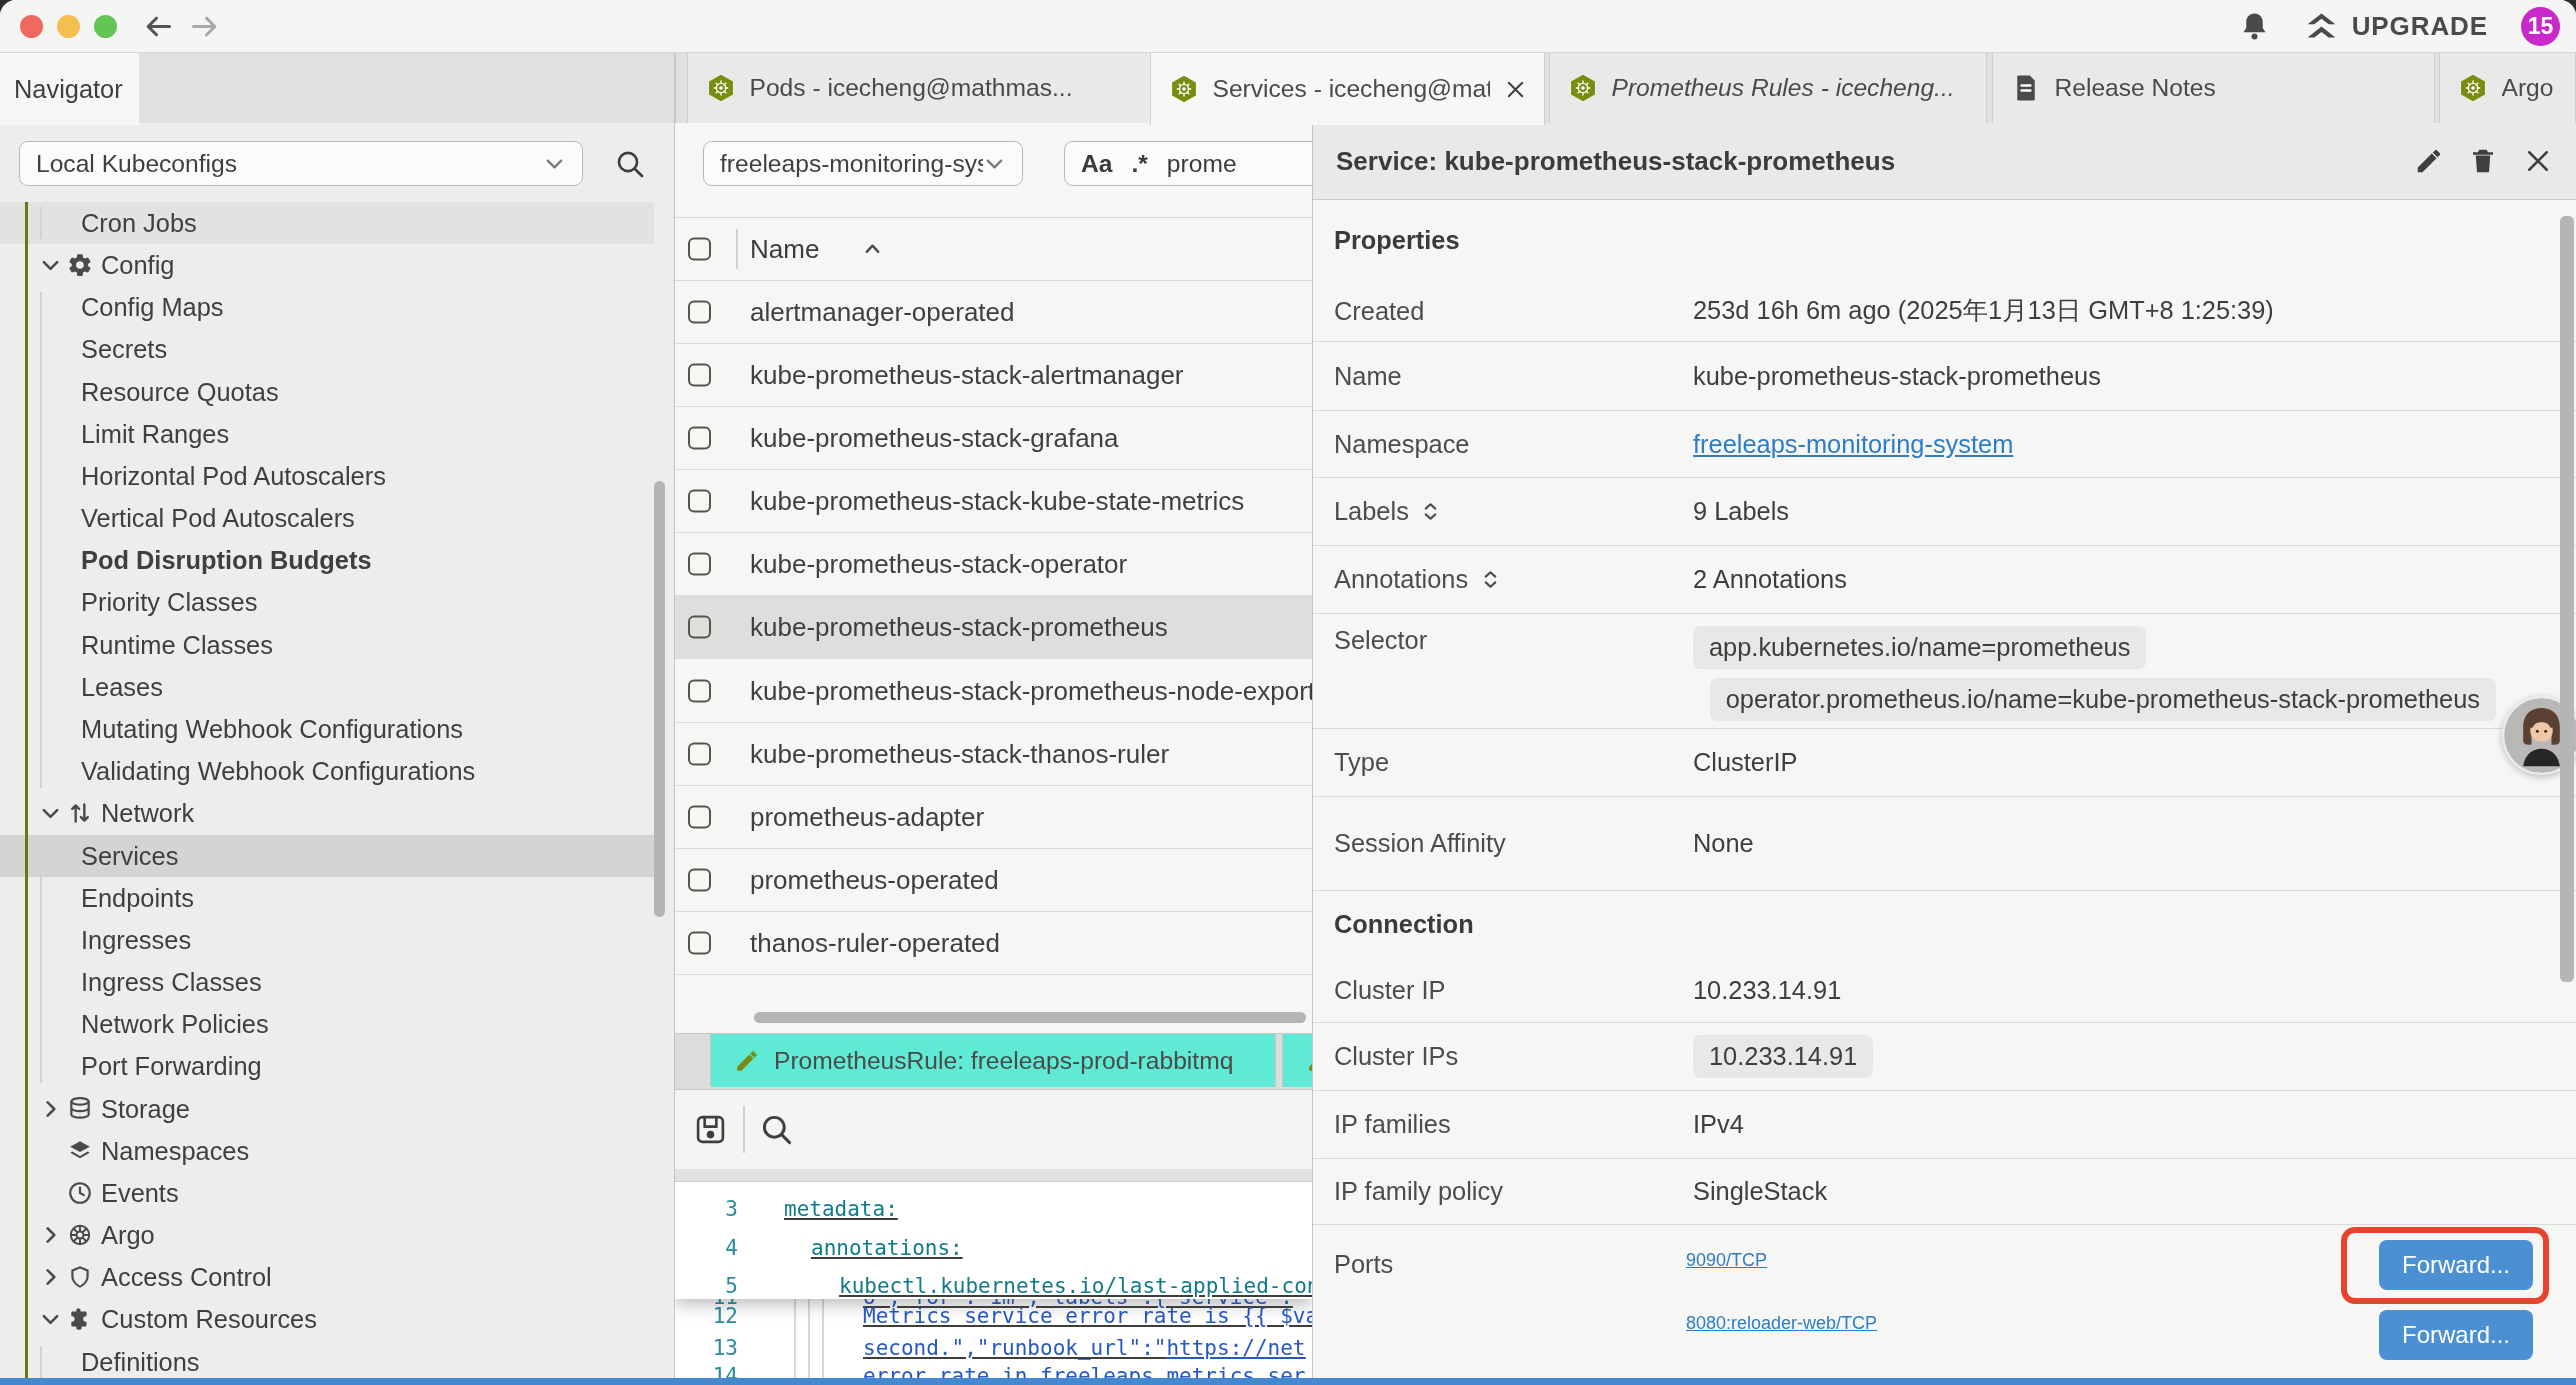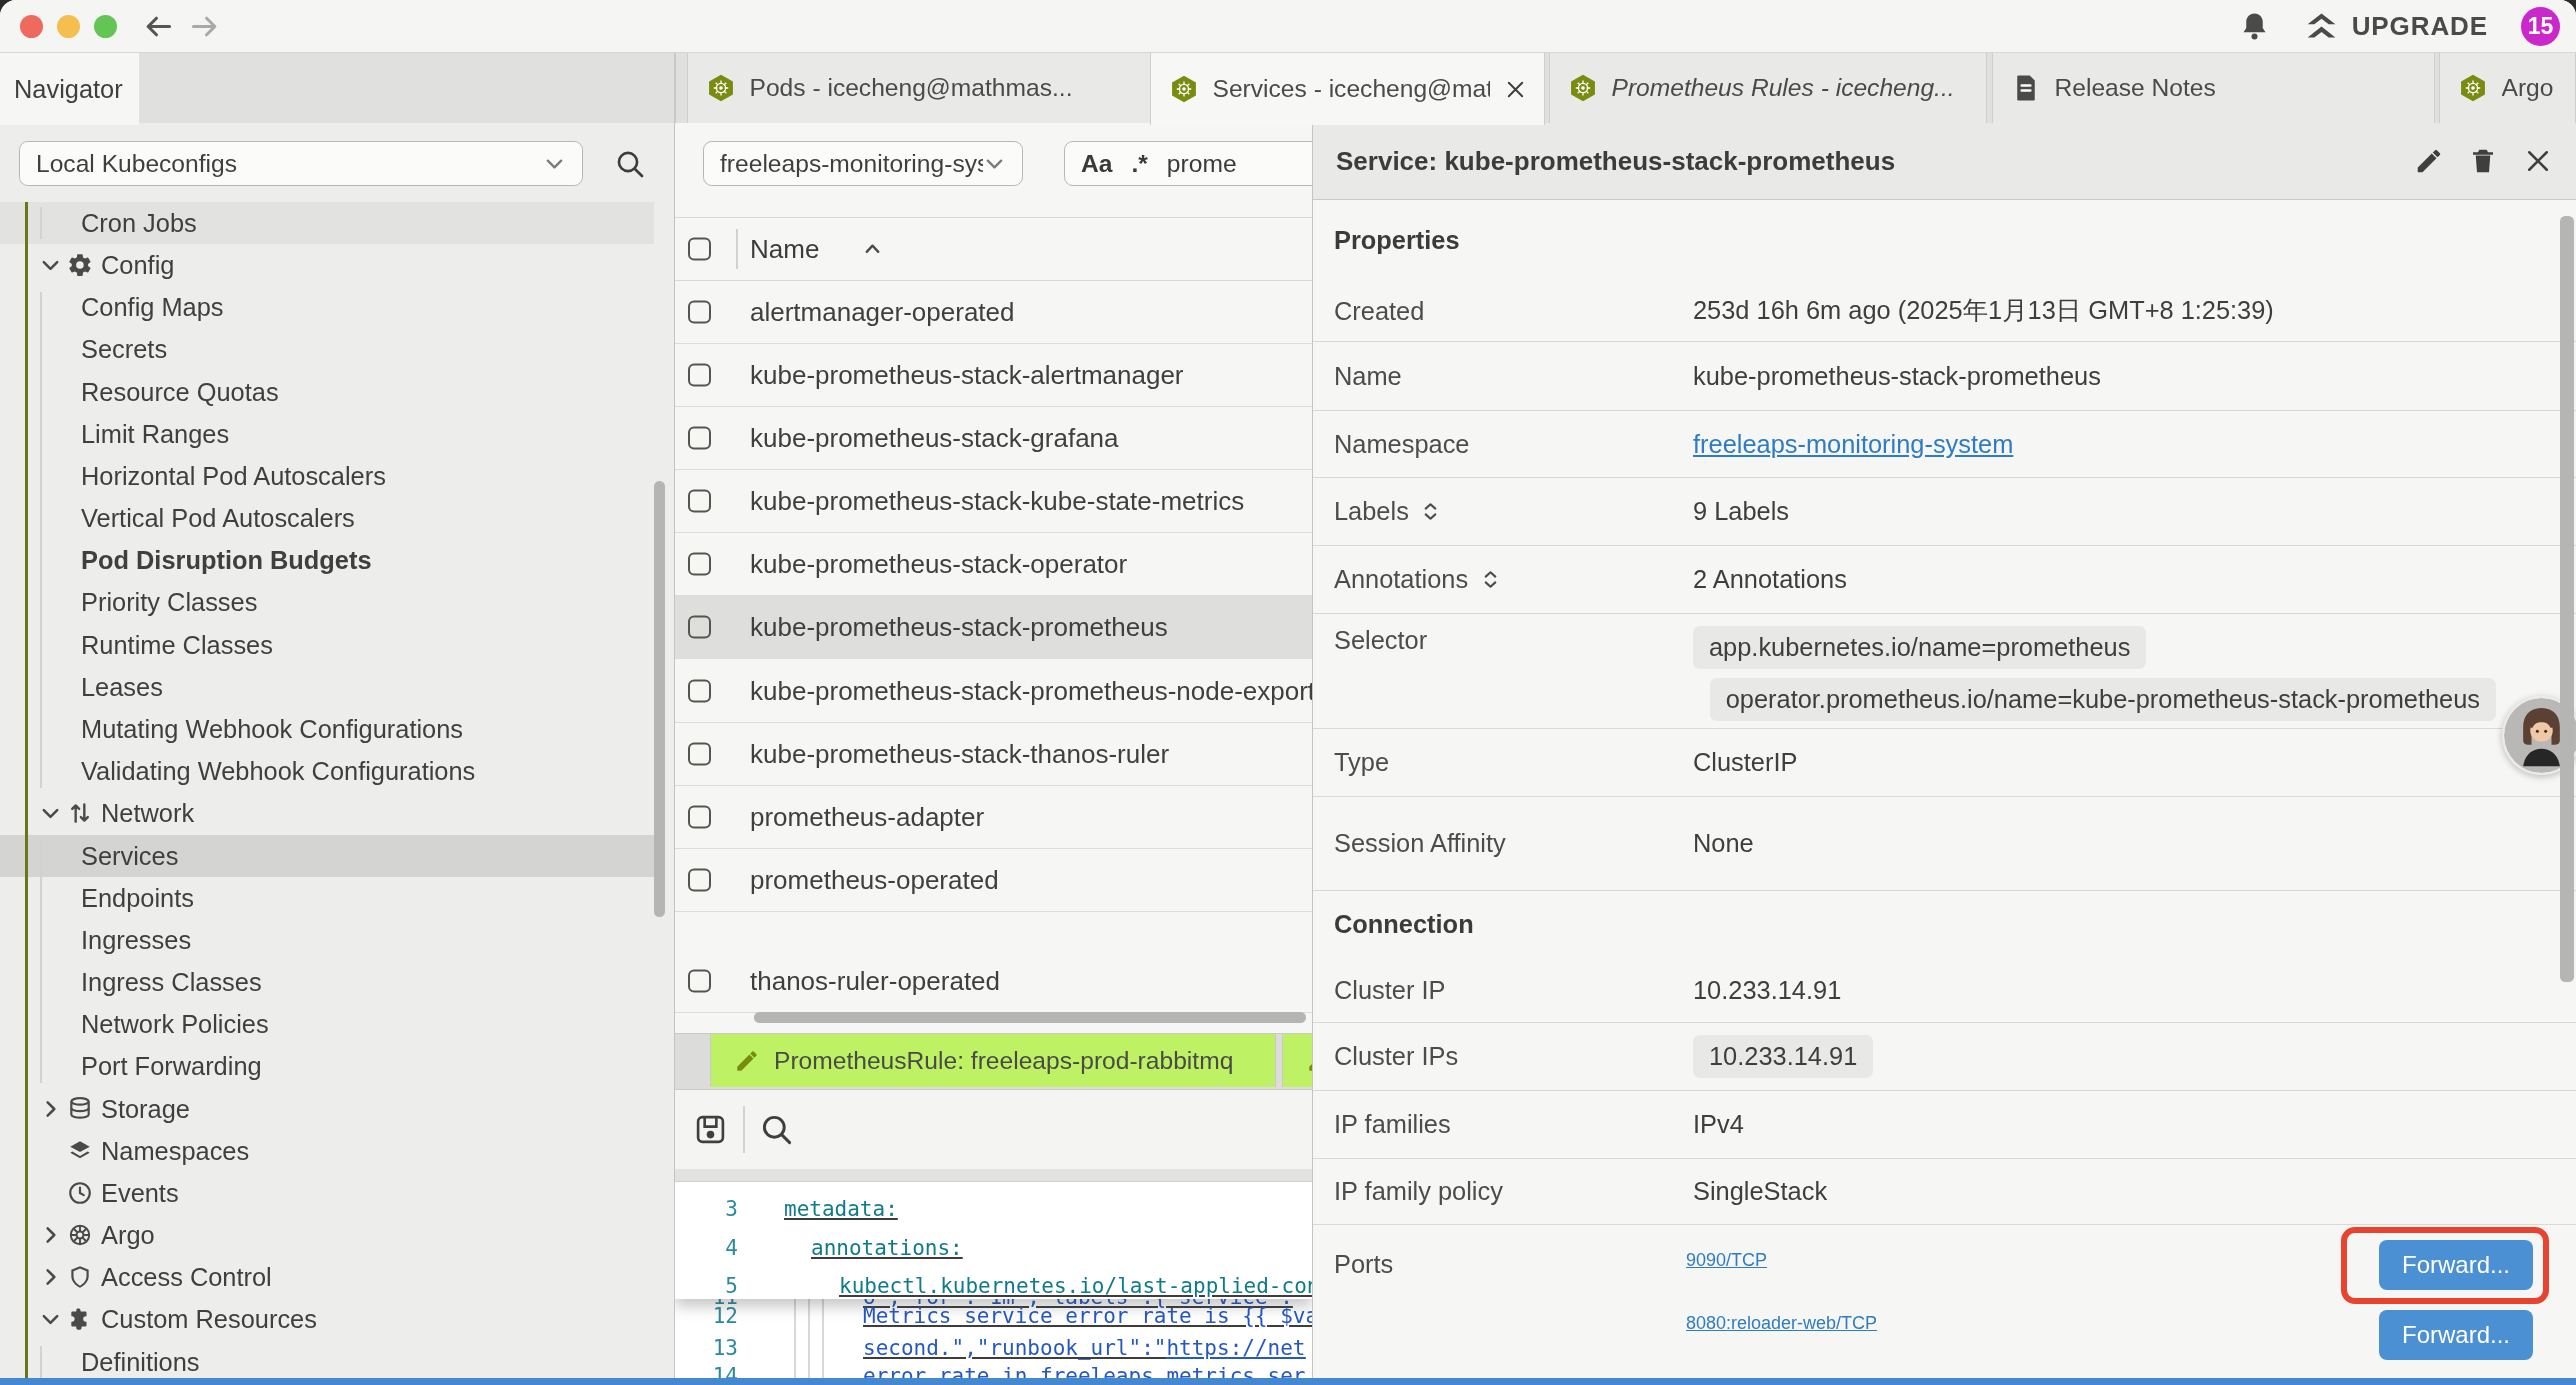--- a/index.html
+++ b/index.html
@@ -64,21 +64,21 @@
   .thead{position:absolute;left:0;top:94px;width:637px;height:64px;border-top:1.8px solid #d8d8d6;border-bottom:1.8px solid #d8d8d6;box-sizing:border-box;}
   .thead .hsep{position:absolute;left:61px;top:10.5px;width:1.8px;height:40px;background:#d2d2d0;}
   .thead .hlbl{position:absolute;left:75px;top:50%;transform:translateY(-50%);font-size:26px;color:#3c3c3a;}
   .thead .sort{position:absolute;left:186px;top:50%;transform:translateY(-50%);width:23px;height:23px;color:#4a4a48;}
   .cb{position:absolute;left:13px;top:50%;transform:translateY(-50%);width:23px;height:23px;border:2.6px solid #55554f;border-radius:6.1px;box-sizing:border-box;}
   .trow{position:absolute;left:0;width:637px;height:63px;border-bottom:1.8px solid #dcdcda;box-sizing:border-box;}
   .trow.selected{background:#dededc;}
   .trow .lbl{position:absolute;left:75px;top:50%;transform:translateY(-50%);font-size:26px;color:#3f3f3d;white-space:nowrap;}
   .hthumb{position:absolute;border-radius:6.1px;background:#b5b5b3;}
   .btabs{position:absolute;left:0;top:910px;width:637px;height:57px;background:#dcdcda;border-top:1.8px solid #c9c9c7;border-bottom:1.8px solid #c9c9c7;box-sizing:border-box;}
-  .btab{position:absolute;top:0;height:53px;background:#bef264;border-left:1.8px solid #c9c9c7;border-right:1.8px solid #c9c9c7;
+  .btab{position:absolute;top:0;height:53px;background:#5eead4;border-left:1.8px solid #c9c9c7;border-right:1.8px solid #c9c9c7;
         display:flex;align-items:center;gap:14px;padding:0 23px;box-sizing:border-box;}
   .btab .lbl{font-size:24.6px;color:#4a4a48;white-space:nowrap;overflow:hidden;}
   .btab .pencil{width:26px;height:26px;color:var(--olive);flex:none;}
   .etoolbar{position:absolute;left:0;top:967px;width:637px;height:79px;background:#f4f4f2;}
   .etoolbar .tbtn{position:absolute;top:22px;width:35px;height:35px;color:#3f3f3d;}
   .etoolbar .tsep{position:absolute;left:68px;top:16px;width:1.8px;height:47px;background:#d2d2d0;}
   .estrip{position:absolute;left:0;top:1046px;width:637px;height:13px;background:#e2e2e0;border-bottom:1.8px solid #cfcfcd;box-sizing:border-box;}
   .editor{position:absolute;left:0;top:1059px;width:637px;height:196px;background:#ffffff;overflow:hidden;
           font-family:"DejaVu Sans Mono","Liberation Mono",monospace;font-size:21px;}
   .cline{position:absolute;left:0;width:637px;height:39px;}
@@ -471,21 +471,21 @@
             <span class="lbl">kube-prometheus-stack-thanos-ruler</span>
           </div>
           <div class="trow" style="top: 663px;">
             <span class="cb"></span>
             <span class="lbl">prometheus-adapter</span>
           </div>
           <div class="trow" style="top: 726px;">
             <span class="cb"></span>
             <span class="lbl">prometheus-operated</span>
           </div>
-          <div class="trow" style="top: 827px;">
+          <div class="trow" style="top: 789px;">
             <span class="cb"></span>
             <span class="lbl">thanos-ruler-operated</span>
           </div>
         </div>
       <div class="hthumb" style="left:79px;top:889px;width:552px;height:11.4px"></div>
 
       <div class="btabs">
         <div class="btab" style="left:35px;width:566px">
           <span class="pencil icon">
             <svg viewBox="0 0 24 24" fill="currentColor">

